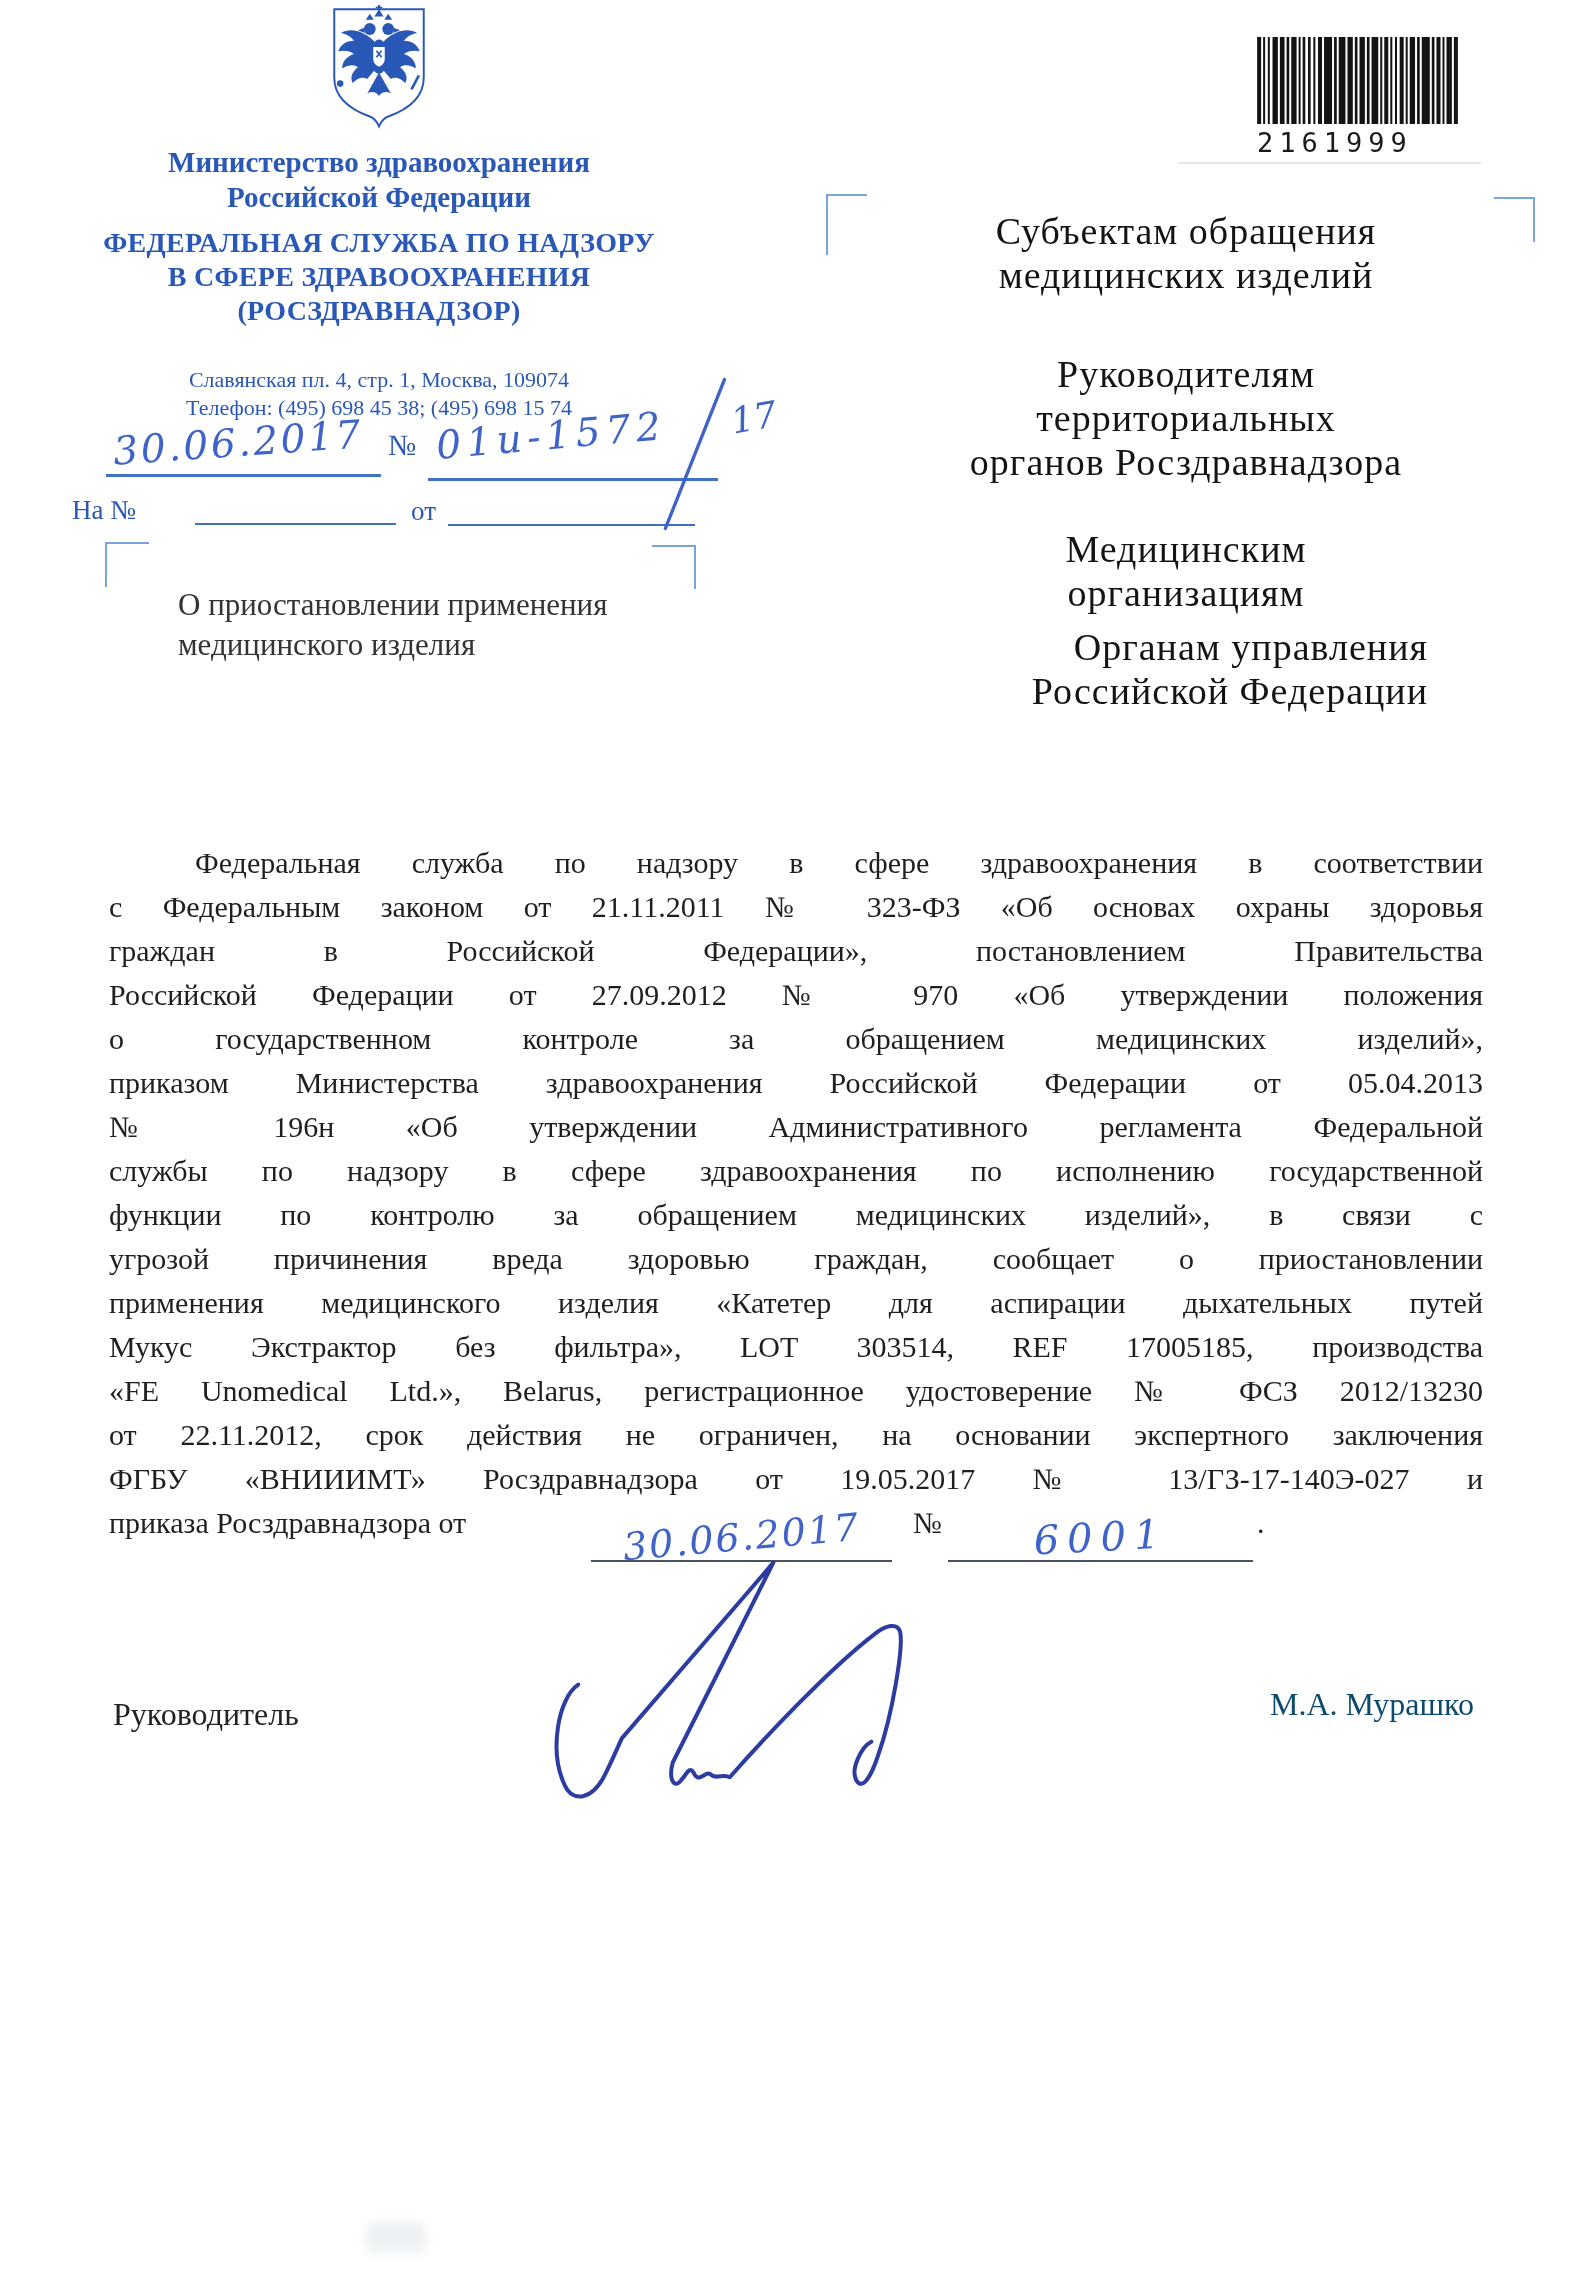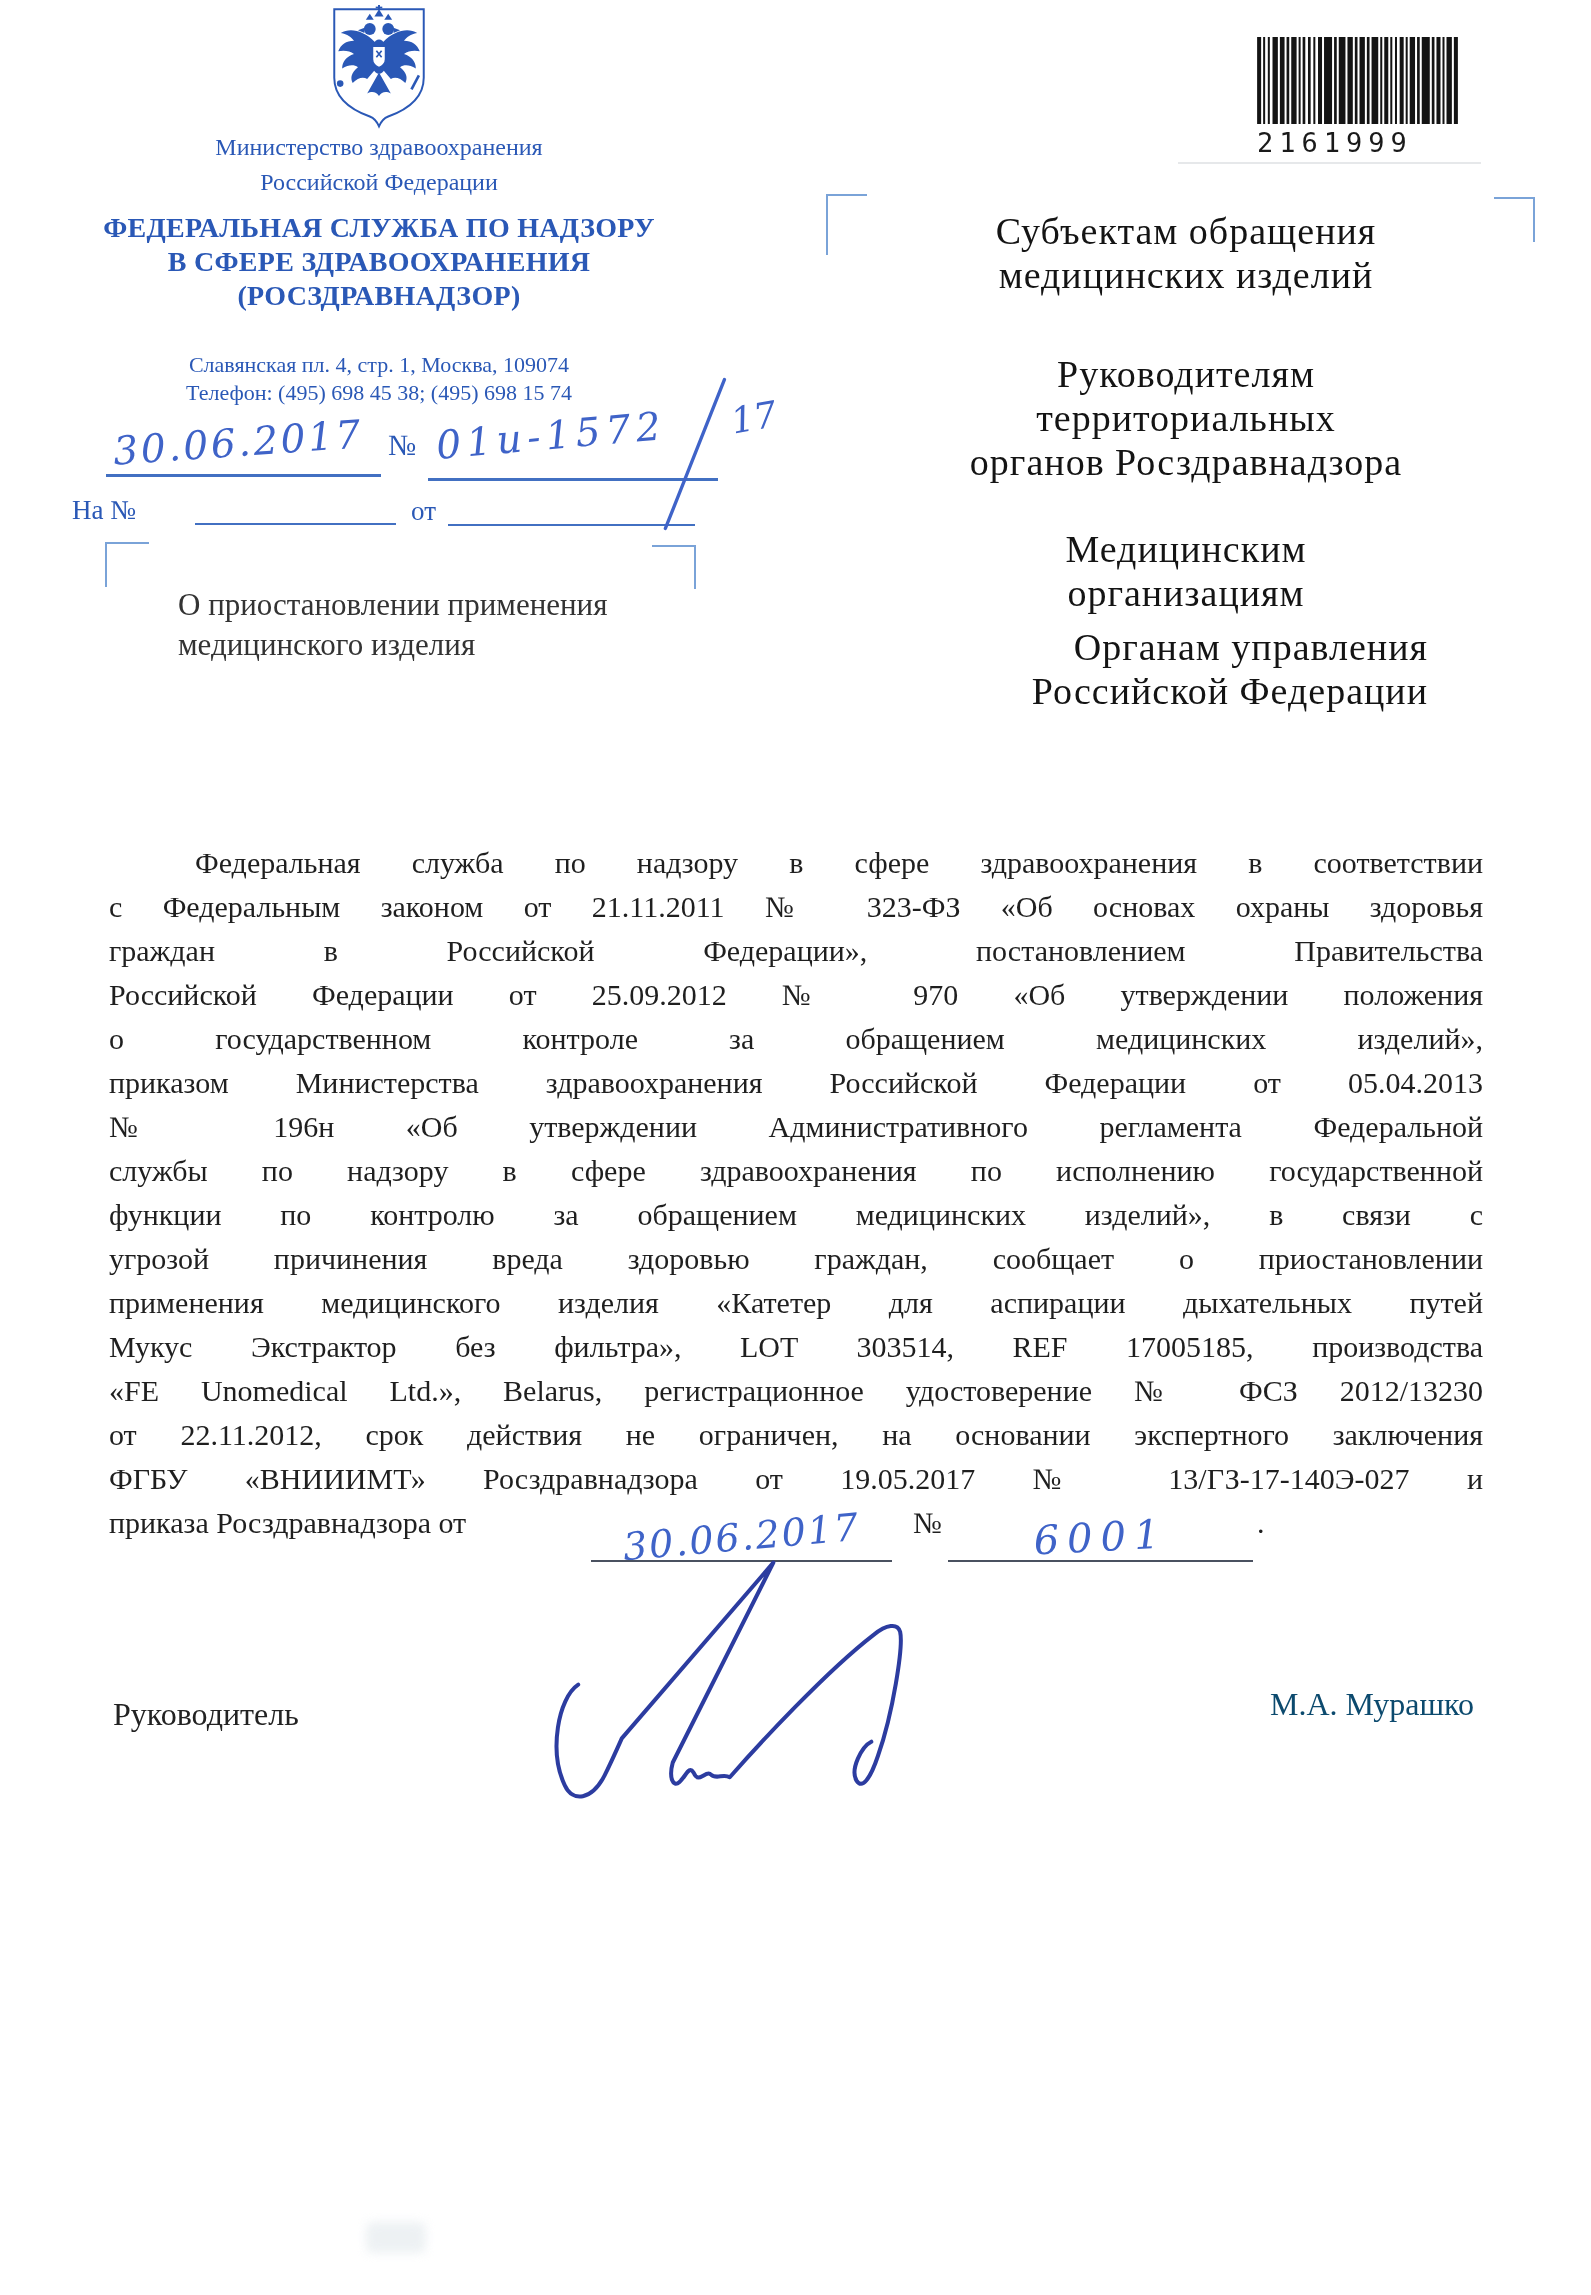--- a/index.html
+++ b/index.html
@@ -7,21 +7,21 @@
     position:relative;
     width:1591px;height:2295px;
     background:#ffffff;
     overflow:hidden;
     font-family:"Liberation Serif","DejaVu Serif",serif;
     color:#1c1c1c;
   }
   
   .letterhead{position:absolute;left:94px;top:4px;width:570px;text-align:center;color:#2a58b6;}
   .emblem{display:block;margin:0 auto;}
-  .ministry{margin-top:1px;font-weight:normal;font-size:24px;line-height:35px;}
+  .ministry{margin-top:16px;font-weight:bold;font-size:29px;line-height:35px;}
   .service{margin-top:10.7px;font-weight:bold;font-size:28px;line-height:34px;letter-spacing:0.3px;}
   .lh-address{margin-top:38px;font-size:22px;line-height:28px;}
   
   .barcode-wrap{position:absolute;left:1257px;top:37px;width:201px;text-align:left;}
   .barcode-number{margin-top:1.3px;font-family:"DejaVu Sans Mono",monospace;font-size:27px;letter-spacing:6px;color:#1a1a1a;}
   .barcode-underscan{position:absolute;left:1178px;top:162px;width:303px;height:2px;background:rgba(140,150,160,.22);}
   
   .hw{font-family:"DejaVu Serif","Liberation Serif",serif;font-style:italic;color:#3f63c8;display:inline-block;}
   .ref-date{position:absolute;left:113px;top:420px;font-size:39px;letter-spacing:2.7px;transform:rotate(-4deg);}
   .ref-no-sign{position:absolute;left:388px;top:429px;font-size:29.5px;color:#2a58b6;}
@@ -188,21 +188,21 @@
     <div class="addr-block addr-d">
       <div>Органам управления</div>
       <div>Российской Федерации</div>
     </div>
   </div>
 
   <div class="body-text">
     <div class="body-line indent">Федеральная служба по надзору в сфере здравоохранения в соответствии</div>
     <div class="body-line">с Федеральным законом от 21.11.2011 № 323-ФЗ «Об основах охраны здоровья</div>
     <div class="body-line">граждан в Российской Федерации», постановлением Правительства</div>
-    <div class="body-line">Российской Федерации от 25.09.2012 № 970 «Об утверждении положения</div>
+    <div class="body-line">Российской Федерации от 27.09.2012 № 970 «Об утверждении положения</div>
     <div class="body-line">о государственном контроле за обращением медицинских изделий»,</div>
     <div class="body-line">приказом Министерства здравоохранения Российской Федерации от 05.04.2013</div>
     <div class="body-line">№ 196н «Об утверждении Административного регламента Федеральной</div>
     <div class="body-line">службы по надзору в сфере здравоохранения по исполнению государственной</div>
     <div class="body-line">функции по контролю за обращением медицинских изделий», в связи с</div>
     <div class="body-line">угрозой причинения вреда здоровью граждан, сообщает о приостановлении</div>
     <div class="body-line">применения медицинского изделия «Катетер для аспирации дыхательных путей</div>
     <div class="body-line">Мукус Экстрактор без фильтра», LOT 303514, REF 17005185, производства</div>
     <div class="body-line">«FE Unomedical Ltd.», Belarus, регистрационное удостоверение № ФСЗ 2012/13230</div>
     <div class="body-line">от 22.11.2012, срок действия не ограничен, на основании экспертного заключения</div>

